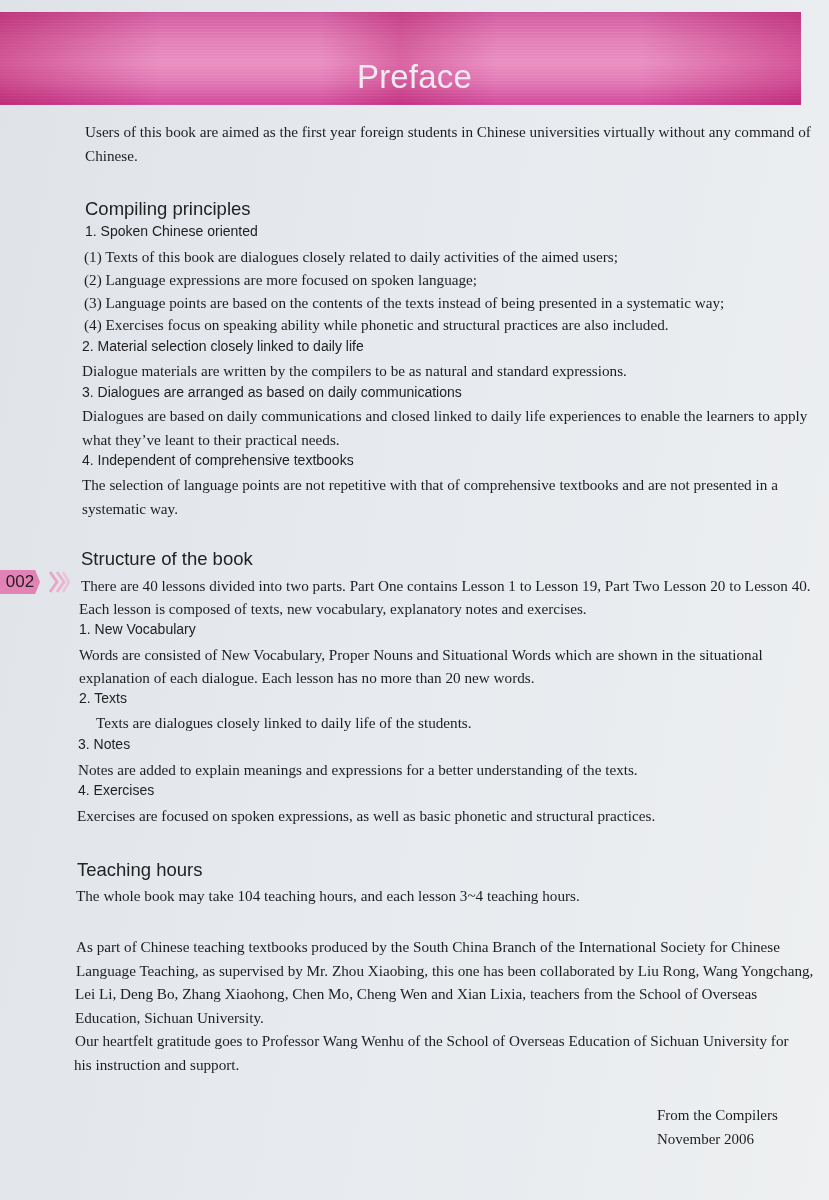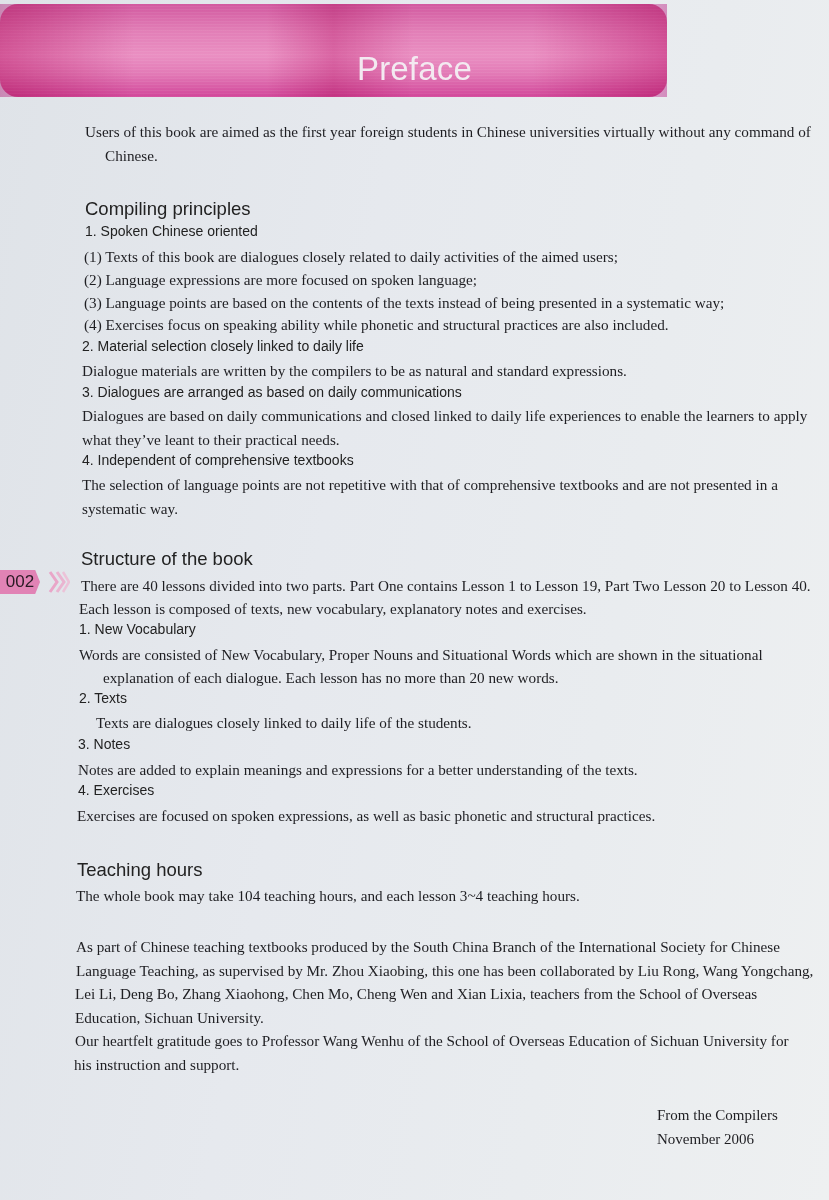--- a/index.html
+++ b/index.html
@@ -3,25 +3,24 @@
 <meta charset="utf-8">
 <style>
   html, body { margin:0; padding:0; }
   body {
     width:829px; height:1200px; overflow:hidden; position:relative;
     background: linear-gradient(100deg, #dfe3e8 0%, #e6e9ee 40%, #e9ecef 70%, #eef0f1 100%);
     font-family: "Liberation Serif", serif;
     color:#1e1e22;
   }
   .banner {
-    position:absolute; left:0; top:4px; width:667px; height:93px;
+    position:absolute; left:0; top:12px; width:801px; height:93px;
     background:
       repeating-linear-gradient(0deg, rgba(255,255,255,0.06) 0px, rgba(255,255,255,0.06) 1px, transparent 1px, transparent 3px),
       linear-gradient(180deg, #d25aa0 0%, #e27fb7 30%, #ea8fc2 55%, #e27ab6 75%, #d2479a 100%);
-    border-radius: 18px;
   }
   .banner::before {
     content:""; position:absolute; left:0; top:0; right:0; bottom:0;
     background:
       linear-gradient(90deg, rgba(200,30,130,0.45) 0%, rgba(200,30,130,0) 20%, rgba(200,30,130,0) 40%, rgba(205,40,140,0.35) 50%, rgba(205,40,140,0) 62%, rgba(0,0,0,0) 80%, rgba(205,30,140,0.45) 100%);
     mix-blend-mode:multiply;
   }
   .banner-title {
     position:absolute; left:0; width:829px; top:46px; text-align:center;
     font-family:"Liberation Sans", sans-serif; font-size:33px; color:#f3eaf1; letter-spacing:0.2px;
@@ -43,21 +42,21 @@
 </head>
 <body>
 
 <div class="banner">
   <div class="banner-title">Preface</div>
 </div>
 
 <div class="content">
 
   <div class="p" style="left:85px; top:120px;">Users of this book are aimed as the first year foreign students in Chinese universities virtually without any command of</div>
-  <div class="p" style="left:85px; top:144px;margin-left:20px;">Chinese.</div>
+  <div class="p" style="left:85px; top:144px;">Chinese.</div>
 
   <div class="h2" style="left:85px; top:198px;">Compiling principles</div>
   <div class="h3" style="left:85px; top:223px;">1.  Spoken Chinese oriented</div>
   <div class="p" style="left:84px; top:245px;">(1) Texts of this book are dialogues closely related to daily activities of the aimed users;</div>
   <div class="p" style="left:84px; top:268px;">(2) Language expressions are more focused on spoken language;</div>
   <div class="p" style="left:84px; top:291px;">(3) Language points are based on the contents of the texts instead of being presented in a systematic way;</div>
   <div class="p" style="left:84px; top:313px;">(4) Exercises focus on speaking ability while phonetic and structural practices are also included.</div>
 
   <div class="h3" style="left:82px; top:338px;">2. Material selection closely linked to daily life</div>
   <div class="p" style="left:82px; top:359px;">Dialogue materials are written by the compilers to be as natural and standard expressions.</div>
@@ -79,21 +78,21 @@
     <polyline points="2,3 9,13 2,23" fill="none" stroke="#e9a6c8" stroke-width="3"></polyline>
     <polyline points="9,3 16,13 9,23" fill="none" stroke="#eab4d0" stroke-width="3"></polyline>
     <polyline points="15,3 21,13 15,23" fill="none" stroke="#ecc2d8" stroke-width="2.5"></polyline>
   </svg>
 
   <div class="p" style="left:81px; top:574px;">There are 40 lessons divided into two parts. Part One contains Lesson 1 to Lesson 19, Part Two Lesson 20 to Lesson 40.</div>
   <div class="p" style="left:79px; top:597px;">Each lesson is composed of texts, new vocabulary, explanatory notes and exercises.</div>
 
   <div class="h3" style="left:79px; top:621px;">1. New Vocabulary</div>
   <div class="p" style="left:79px; top:643px;">Words are consisted of New Vocabulary, Proper Nouns and Situational Words which are shown in the situational</div>
-  <div class="p" style="left:79px; top:666px;margin-left:24px;">explanation of each dialogue. Each lesson has no more than 20 new words.</div>
+  <div class="p" style="left:79px; top:666px;">explanation of each dialogue. Each lesson has no more than 20 new words.</div>
 
   <div class="h3" style="left:79px; top:690px;">2. Texts</div>
   <div class="p" style="left:96px; top:711px;">Texts are dialogues closely linked to daily life of the students.</div>
 
   <div class="h3" style="left:78px; top:736px;">3. Notes</div>
   <div class="p" style="left:78px; top:758px;">Notes are added to explain meanings and expressions for a better understanding of the texts.</div>
 
   <div class="h3" style="left:78px; top:782px;">4. Exercises</div>
   <div class="p" style="left:77px; top:804px;">Exercises are focused on spoken expressions, as well as basic phonetic and structural practices.</div>
 

